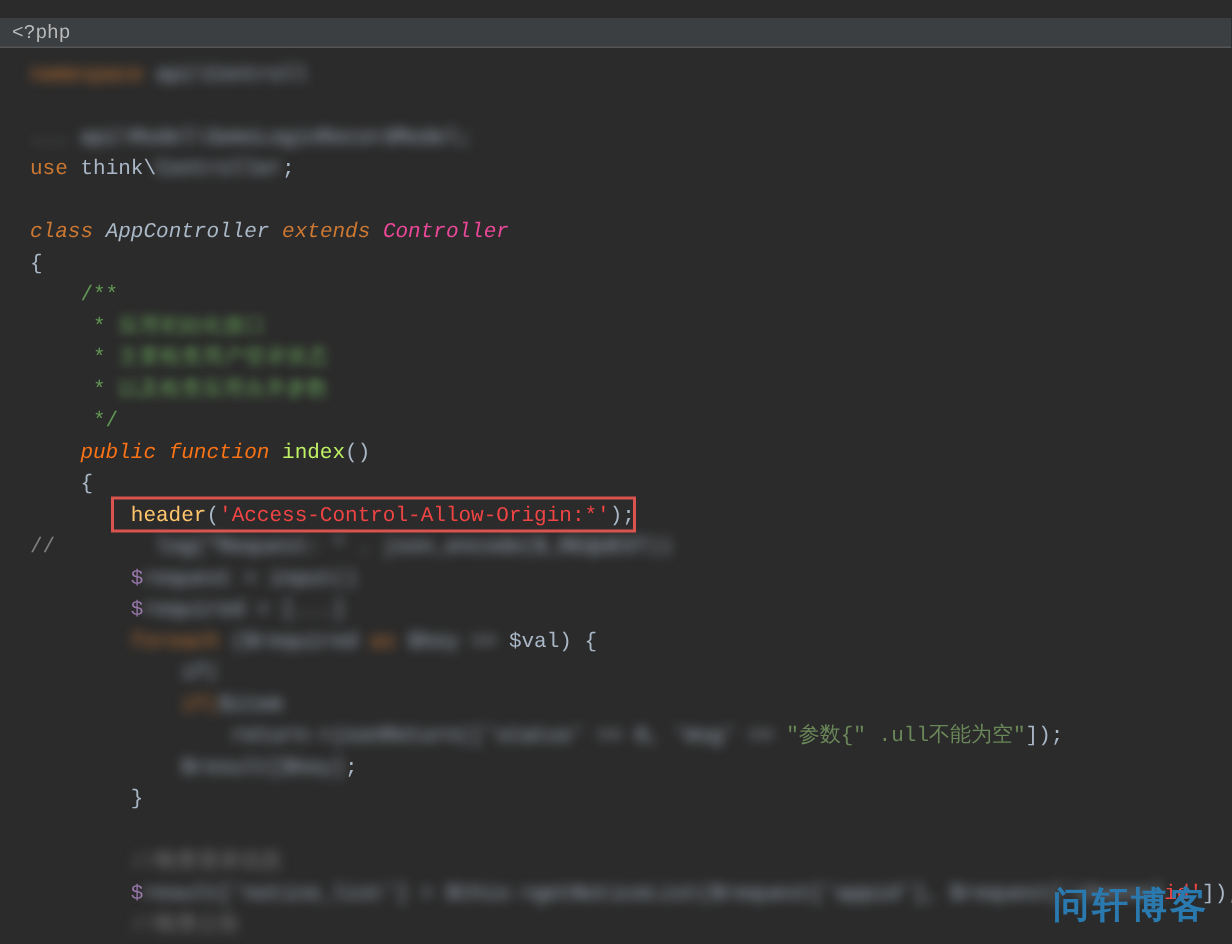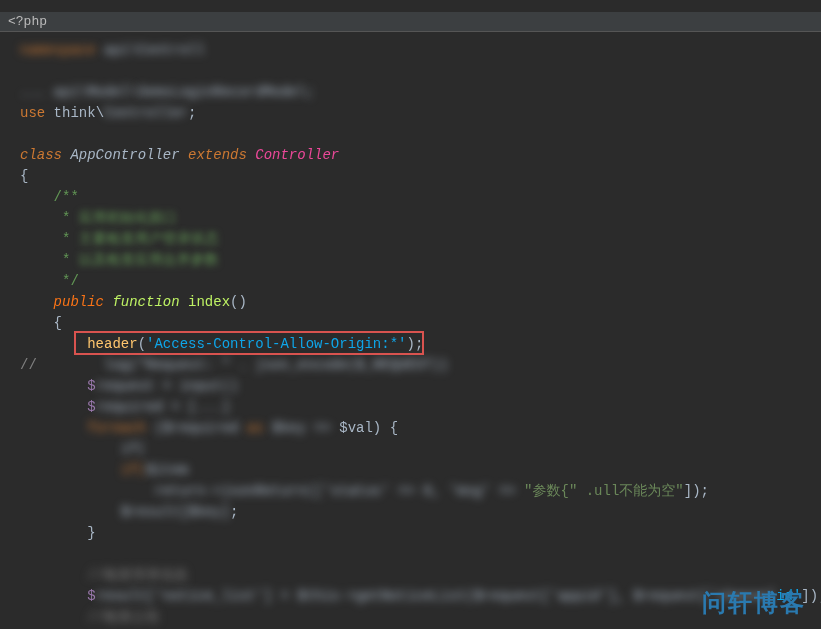--- a/index.html
+++ b/index.html
@@ -26,28 +26,28 @@
       padding: 8px 20px;
       line-height: 1.5;
       position: relative;
     }
     .line { white-space: pre; min-height: 21px; }
     .kw-namespace { color: #cc7832; }
     .kw-use { color: #cc7832; }
     .kw-class { color: #cc7832; font-style: italic; }
     .kw-extends { color: #cc7832; font-style: italic; }
     .kw-public { color: #f97316; font-style: italic; }
-    .kw-function { color: #bef264; font-style: italic; }
+    .kw-function { color: #f97316; font-style: italic; }
     .classname { color: #a9b7c6; font-style: italic; text-align: right; }
     .type-controller { color: #ec4899; font-style: italic; }
     .comment { color: #808080; }
     .comment-doc { color: #629755; }
     .fn-name { color: #bef264; }
     .fn-call { color: #ffc66d; }
-    .string { color: #0ea5e9; }
+    .string { color: #ef4444; }
     .string-chinese { color: #6a8759; }
     .variable { color: #9876aa; }
     .brace { color: #a9b7c6; }
     .paren { color: #a9b7c6; }
     .keyword-as { color: #cc7832; }
     .highlight-box {
       border: 2px solid #d9534f;
       position: absolute;
       left: 74px;
       top: 299px;

